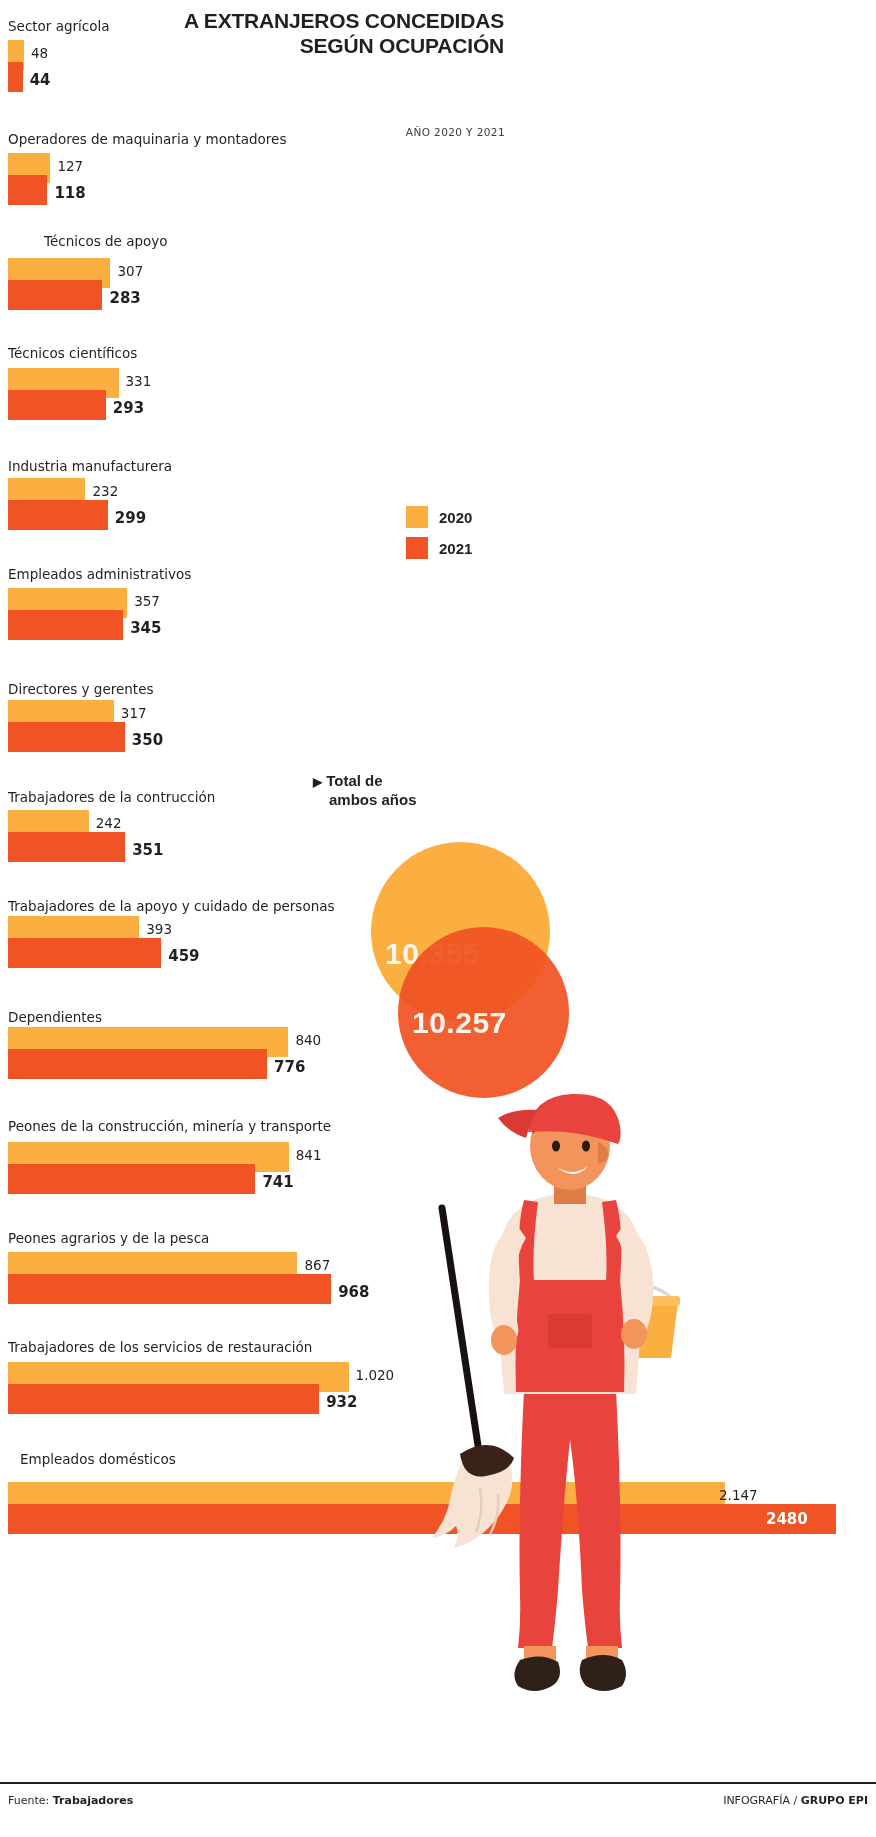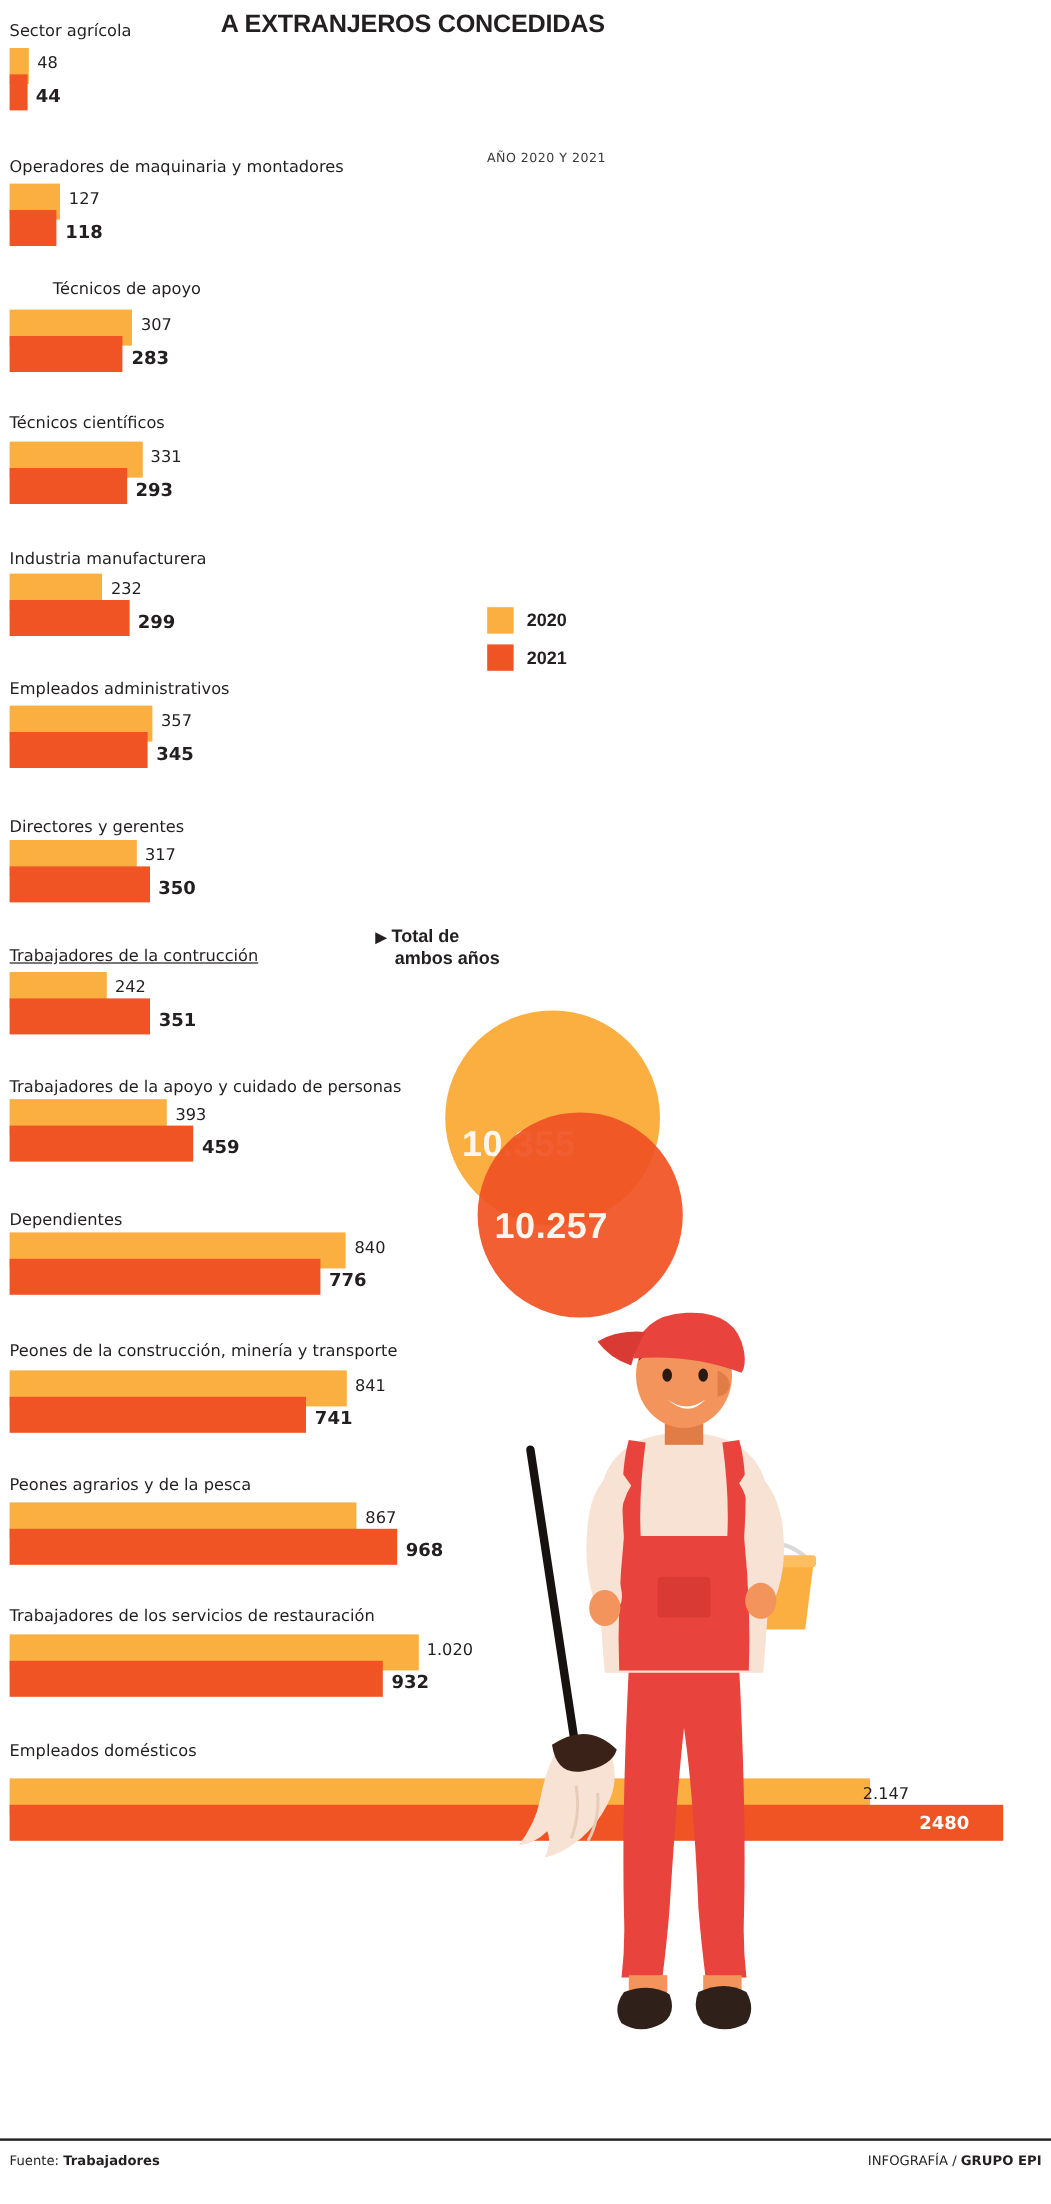--- a/index.html
+++ b/index.html
@@ -81,20 +81,21 @@
   .foot.right{right:8px;text-align:right;}
   .foot b{font-weight:bold;}
 </style>
 </head>
 <body>
 
 <div id="stage">
 
   <div class="title">
     <span>A EXTRANJEROS CONCEDIDAS</span>
+    <span>SEGÚN OCUPACIÓN</span>
   </div>
   <div class="subtitle">AÑO 2020 Y 2021</div>
 
   <div id="chart">
       <div class="grp" style="top: 0px;">
         <div class="cat-label" style="top: 18px;">Sector agrícola</div>
         <div class="bar y2020" style="left: 8px; top: 40px; width: 16.0258px; height: 30px; position: absolute; background: rgb(251, 175, 65);"></div>
         <div class="bar y2021" style="left: 8px; top: 62px; width: 14.6903px; height: 30px; position: absolute; background: rgb(240, 83, 36);"></div>
         <div class="val v2020" style="left: 31.0258px; top: 45px;">48</div>
         <div class="val v2021" style="left: 29.6903px; top: 71px;">44</div>
@@ -135,21 +136,21 @@
         <div class="val v2021" style="left: 130.185px; top: 619px;">345</div>
       </div>
       <div class="grp" style="top: 0px;">
         <div class="cat-label" style="top: 681px;">Directores y gerentes</div>
         <div class="bar y2020" style="left: 8px; top: 700px; width: 105.837px; height: 30px; position: absolute; background: rgb(251, 175, 65);"></div>
         <div class="bar y2021" style="left: 8px; top: 722px; width: 116.855px; height: 30px; position: absolute; background: rgb(240, 83, 36);"></div>
         <div class="val v2020" style="left: 120.837px; top: 705px;">317</div>
         <div class="val v2021" style="left: 131.855px; top: 731px;">350</div>
       </div>
       <div class="grp" style="top: 0px;">
-        <div class="cat-label" style="top: 789px; text-decoration: underline;">Trabajadores de la contrucción</div>
+        <div class="cat-label" style="top: 789px;">Trabajadores de la contrucción</div>
         <div class="bar y2020" style="left: 8px; top: 810px; width: 80.7968px; height: 30px; position: absolute; background: rgb(251, 175, 65);"></div>
         <div class="bar y2021" style="left: 8px; top: 832px; width: 117.189px; height: 30px; position: absolute; background: rgb(240, 83, 36);"></div>
         <div class="val v2020" style="left: 95.7968px; top: 815px;">242</div>
         <div class="val v2021" style="left: 132.189px; top: 841px;">351</div>
       </div>
       <div class="grp" style="top: 0px;">
         <div class="cat-label" style="top: 898px;">Trabajadores de la apoyo y cuidado de personas</div>
         <div class="bar y2020" style="left: 8px; top: 916px; width: 131.211px; height: 30px; position: absolute; background: rgb(251, 175, 65);"></div>
         <div class="bar y2021" style="left: 8px; top: 938px; width: 153.247px; height: 30px; position: absolute; background: rgb(240, 83, 36);"></div>
         <div class="val v2020" style="left: 146.211px; top: 921px;">393</div>
@@ -177,21 +178,21 @@
         <div class="val v2021" style="left: 338.187px; top: 1283px;">968</div>
       </div>
       <div class="grp" style="top: 0px;">
         <div class="cat-label" style="top: 1339px;">Trabajadores de los servicios de restauración</div>
         <div class="bar y2020" style="left: 8px; top: 1362px; width: 340.548px; height: 30px; position: absolute; background: rgb(251, 175, 65);"></div>
         <div class="bar y2021" style="left: 8px; top: 1384px; width: 311.168px; height: 30px; position: absolute; background: rgb(240, 83, 36);"></div>
         <div class="val v2020" style="left: 355.548px; top: 1367px;">1.020</div>
         <div class="val v2021" style="left: 326.168px; top: 1393px;">932</div>
       </div>
       <div class="grp" style="top: 0px;">
-        <div class="cat-label" style="top: 1451px;">Empleados domésticos</div>
+        <div class="cat-label" style="top: 1451px; margin-left: 12px;">Empleados domésticos</div>
         <div class="bar y2020" style="left: 8px; top: 1482px; width: 716.821px; height: 30px; position: absolute; background: rgb(251, 175, 65);"></div>
         <div class="bar y2021" style="left: 8px; top: 1504px; width: 828px; height: 30px; position: absolute; background: rgb(240, 83, 36);"></div>
         <div class="val v2020" style="left: 719px; top: 1487px;">2.147</div>
         <div class="val v2021 inside" style="left: 766px; top: 1510px;">2480</div>
       </div>
     </div>
 
   <div id="legend">
     <div class="lg-row">
       <span class="lg-sw" id="lg-sw-0" style="background: rgb(251, 175, 65);"></span>

